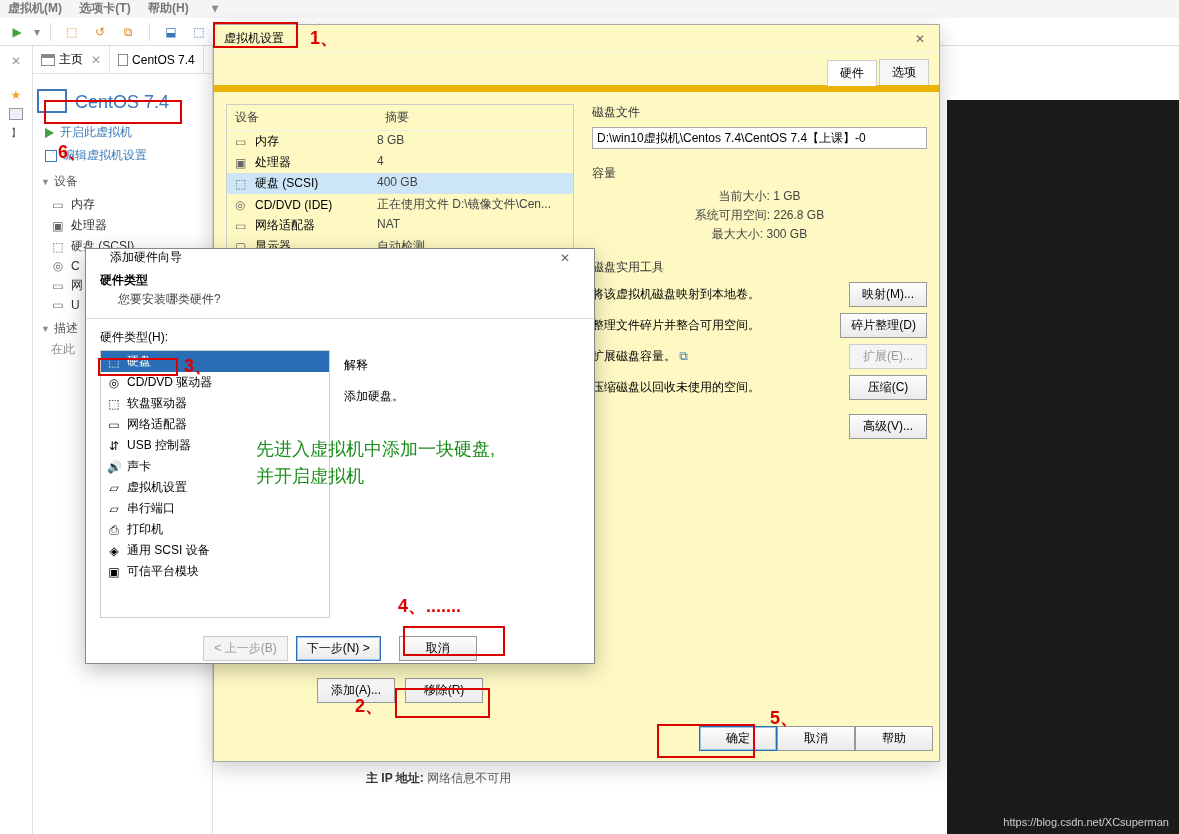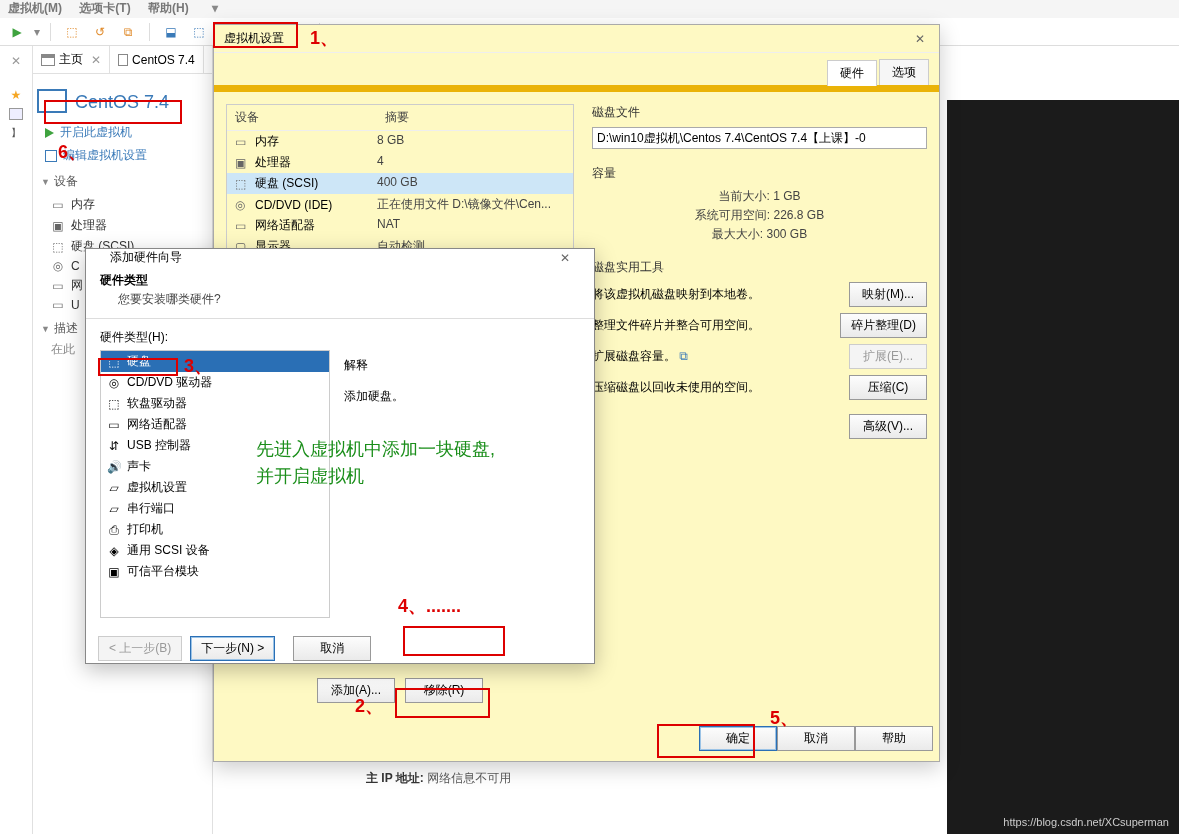--- a/index.html
+++ b/index.html
@@ -86,21 +86,21 @@
 .wz-head .h1 { font-weight: bold; }
 .wz-head .h2 { padding-left: 18px; color: #444; margin-top: 2px; }
 .wz-body { flex: 1; display: flex; padding: 10px 14px; gap: 14px; }
 .wz-list { width: 230px; }
 .wz-list .lbl { margin-bottom: 4px; }
 .wz-list .box { border: 1px solid #ccc; height: 268px; }
 .wz-list .item { display: flex; align-items: center; gap: 6px; padding: 2px 6px; }
 .wz-list .item.sel { background: #2a6fb5; color: #fff; }
 .wz-list .glyph { width: 14px; text-align: center; }
 .wz-desc { flex: 1; margin-top: 28px; }
-.wz-footer { display: flex; justify-content: flex-start; gap: 8px; padding: 8px 12px; border-top: 0; }
+.wz-footer { display: flex; justify-content: center; gap: 8px; padding: 8px 12px; border-top: 0; }
 
 
 .annot { position: absolute; color: #d00; font-weight: bold; font-size: 18px; z-index: 50; }
 .ann-box { position: absolute; border: 2px solid #d00; z-index: 49; }
 .green-note { position: absolute; color: #1a8e1a; font-size: 18px; font-weight: 500; z-index: 55; line-height: 1.5; }
 
 .dark-pane { position: absolute; right: 0; top: 54px; width: 232px; height: 740px; background: #1b1b1b; }
 .footer-info { position: absolute; left: 366px; top: 770px; color: #555; }
 .footer-info b { font-weight: bold; color: #333; }
 .watermark { position:absolute; right:10px; bottom:6px; color:#ccc; font-size:11px; }

